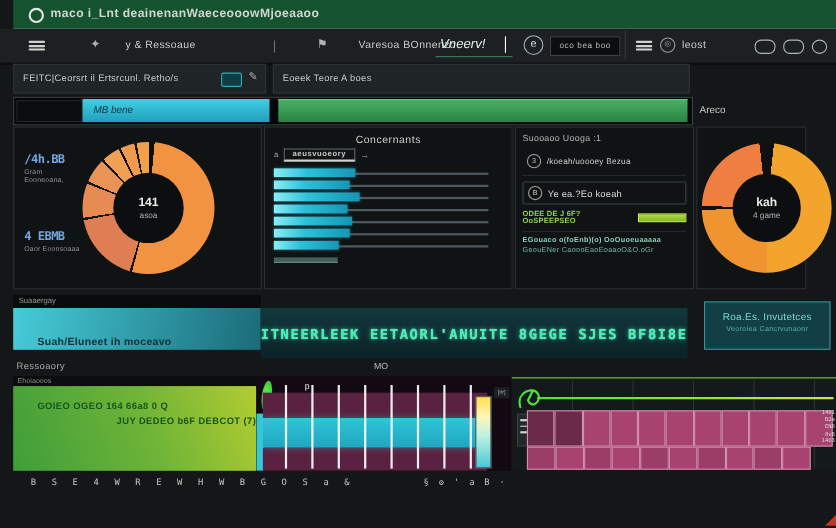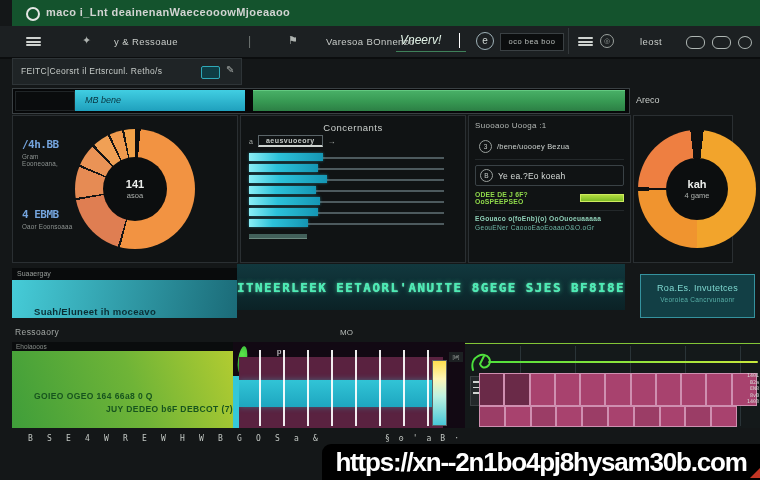--- a/index.html
+++ b/index.html
@@ -97,38 +97,38 @@
     background:conic-gradient(#101010 0 1.8%, #f2a42c 1.8% 50%, #f0942f 50% 74.5%, #101010 74.5% 75.5%,
       #ee7f41 75.5% 98.2%, #101010 98.2% 100%);}
   #donutR .hole{width:62px;height:62px;}
   
   #ban-small{position:absolute;left:12px;top:268px;width:225px;height:12px;background:#090b0c;
     font-size:7px;color:#969b98;line-height:12px;padding-left:5px;box-sizing:border-box;}
   #ban-teal{position:absolute;left:12px;top:280px;width:225px;height:38px;
     background:linear-gradient(100deg,#46ccd8,#2aa7b6 55%,#19ididae);
     background:linear-gradient(100deg,#46ccd8,#1b6b78);}
   #ban-teal .btext{font-size:9.5px;font-weight:bold;color:#0a2e35;padding:26px 0 0 22px;letter-spacing:.3px;}
-  #ban-glitch{position:absolute;left:237px;top:264px;width:388px;height:46px;overflow:hidden;
+  #ban-glitch{position:absolute;left:237px;top:280px;width:388px;height:46px;overflow:hidden;
     background:linear-gradient(180deg,#11383e,#0b2226);display:flex;align-items:center;}
   #ban-glitch .gtxt{font-family:"DejaVu Sans Mono",monospace;font-size:12.5px;font-weight:bold;color:#49ecb4;
     letter-spacing:1.5px;white-space:nowrap;text-shadow:0 0 5px rgba(60,230,170,.8),0 0 1px #bfffe0;}
   #ban-info{position:absolute;left:640px;top:274px;width:115px;height:44px;background:#123f45;border:1px solid #35929e;
     box-sizing:border-box;text-align:center;}
   #ban-info .i1{font-size:9px;color:#7fd8d0;margin-top:8px;letter-spacing:.3px;}
   #ban-info .i2{font-size:6.5px;color:#58b0a8;margin-top:3px;letter-spacing:.3px;}
   
   #sec-left{position:absolute;left:15px;top:327px;font-size:8.5px;color:#a4a9a6;letter-spacing:.4px;}
   #sec-mid{position:absolute;left:340px;top:328px;font-size:8px;color:#b8bdba;}
   
   #gp-label{position:absolute;left:12px;top:342px;width:221px;height:9px;background:#0a0c0d;
     font-size:6.5px;color:#878d89;line-height:9px;padding-left:4px;box-sizing:border-box;}
   #gp{position:absolute;left:12px;top:351px;width:221px;height:77px;
     background:linear-gradient(250deg,#b2cc31,#6fb437 45%,#3f9e3a);}
   #gp .gl{margin-left:22px;font-size:8.5px;font-weight:bold;color:#17541e;letter-spacing:.4px;}
-  #gp .gl1{margin-top:40px;} #gp .gl2{margin-top:3px;text-align:right;}
+  #gp .gl1{margin-top:13px;} #gp .gl2{margin-top:3px;text-align:right;}
   
   #spectro{position:absolute;left:233px;top:342px;width:232px;height:86px;background:#120913;overflow:hidden;}
   #sp-cyan-strip{position:absolute;left:0;top:34px;width:7px;height:52px;background:#35c8d8;}
   #sp-blob{position:absolute;left:5px;top:4px;width:9px;height:28px;border-radius:50%;
     background:radial-gradient(circle at 40% 30%,#5ae84a,#1d8a2a);transform:rotate(8deg);}
   #sp-glyph{position:absolute;left:44px;top:5px;font-size:8px;color:#f0f0f0;}
   .maroon{position:absolute;left:6px;width:204px;background:#5a2240;}
   #sp-m1{top:15px;height:23px;} #sp-m2{top:65px;height:21px;}
   #sp-band{position:absolute;left:6px;top:38px;width:204px;height:27px;
     background:linear-gradient(180deg,#31c4d6,#1ea6c0);box-shadow:0 0 6px rgba(50,200,220,.4);}
@@ -193,30 +193,33 @@
     </div>
     <div id="ebtn">e</div>
     <div id="darkbtn">oco bea boo</div>
     <div class="vdiv"></div>
     <span class="hamb" style="left:578px">
         <i></i>
         <i></i>
         <i></i>
       </span>
     <span id="circ-ic">◎</span>
-    <span class="tlabel" style="left:640px">leost</span>
+    <span class="tlabel" style="left:620px">leost</span>
     <span class="pill" style="left:686px"></span>
     <span class="pill" style="left:712px"></span>
     <span class="pill" style="left:738px;border-radius:50%;width:12px;"></span>
   </div>
 
   <div class="hdr" id="hdrL">
     <div class="htext">FEITC|Ceorsrt il Ertsrcunl. Retho/s</div>
     <div id="hdr-check"></div>
     <div id="hdr-pencil">✎</div>
+  </div>
+  <div class="hdr" id="hdrR">
+    <div class="htext">Eoeek Teore A boes</div>
   </div>
 
   <div id="progress">
     <div id="pseg-dark"></div>
     <div id="pseg-cyan">
       <div class="plabel">MB bene</div>
     </div>
     <div id="pseg-green"></div>
   </div>
   <div id="areco">Areco</div>
@@ -276,21 +279,21 @@
         </div>
       </div>
     <div id="muted-bar" style="width: 26%;"></div>
   </div>
 
   <div class="panel" id="panelC">
     <div class="inner">
       <div id="listhdr">Suooaoo Uooga :1</div>
       <div class="lrow mid">
         <span class="ic gray">3</span>
-        <span class="ltext">/bene/uoooey Bezua</span>
+        <span class="ltext">/koeah/uoooey Bezua</span>
       </div>
       <div class="lrow boxed big" style="margin-top:5px">
         <span class="ic gray">B</span>
         <span class="ltext">Ye ea.?Eo koeah</span>
       </div>
       <div id="lrow4">
         <span class="gtext">ODEE DE J 6F?OoSPEEPSEO</span>
         <span class="gbar"></span>
       </div>
       <div id="lrow5">
@@ -430,18 +433,15 @@
     <div class="grp" id="tb-right">
         <span class="glyph">§</span>
         <span class="glyph">ʘ</span>
         <span class="glyph">'</span>
         <span class="glyph">a</span>
         <span class="glyph">B</span>
         <span class="glyph">·</span>
       </div>
   </div>
 
-  <div id="urlband">
-    <span class="url">https://xn--2n1bo4pj8hysam30b.com</span>
-  </div>
   <div id="corner-red"></div>
 
 </div>
 
 </body></html>

